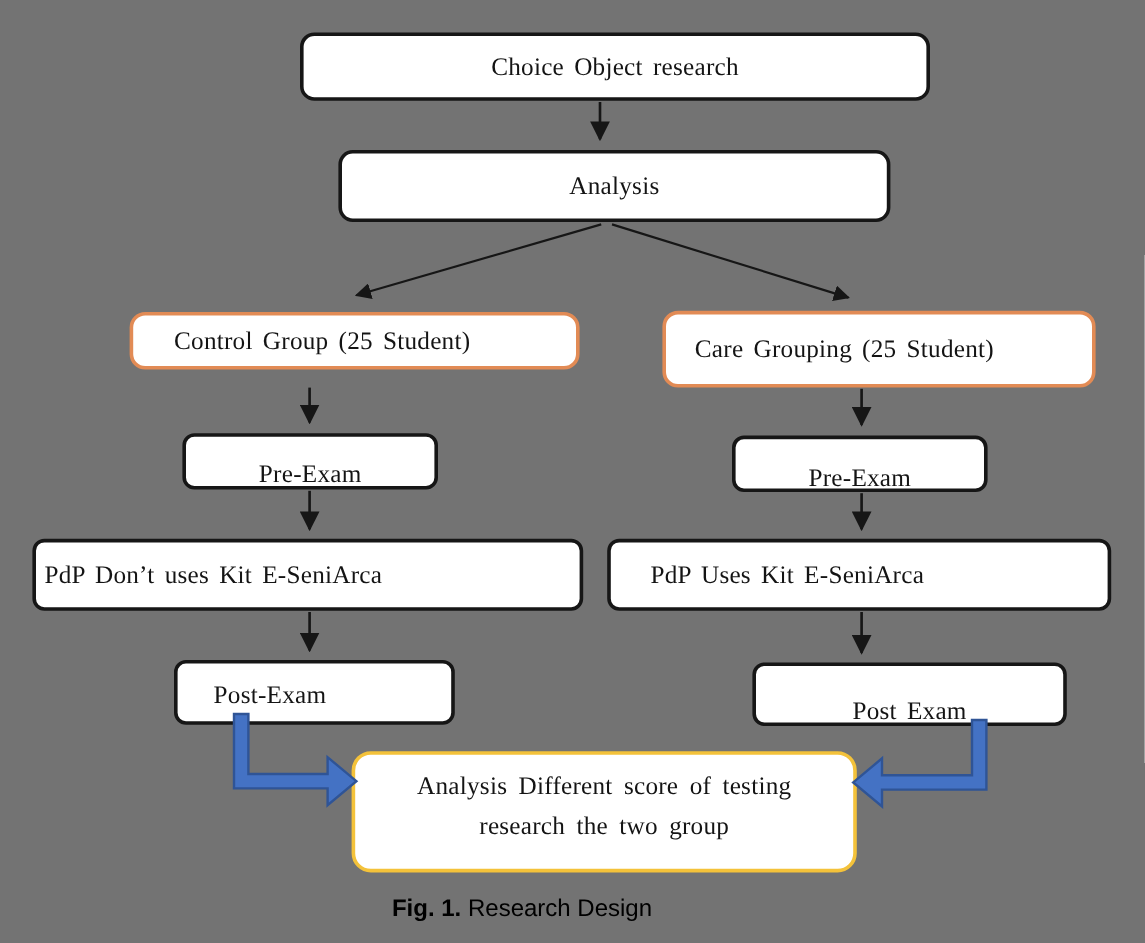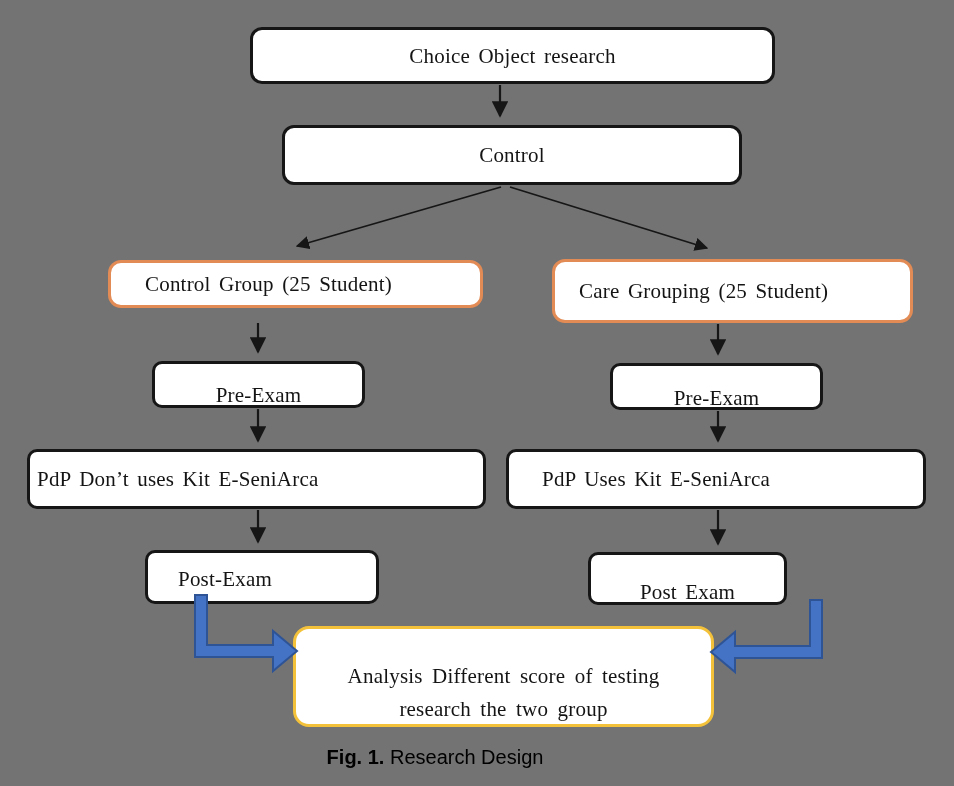--- a/index.html
+++ b/index.html
@@ -27,29 +27,29 @@
   #care .txt{left:24px;}
   #preL {left:152px;top:361px;width:213px;height:47px;}
   #preR {left:610px;top:363px;width:213px;height:47px;}
   #preL .txt{top:19px;text-align:center;}
   #preR .txt{top:20px;text-align:center;}
   #pdpL {left:27px;top:449px;width:459px;height:60px;}
   #pdpR {left:506px;top:449px;width:420px;height:60px;}
   #pdpL .txt{left:7px;}
   #pdpR .txt{left:33px;}
   #postL{left:145px;top:550px;width:234px;height:54px;}
-  #postR{left:588px;top:552px;width:199px;height:53px;}
+  #postR{left:627px;top:552px;width:262px;height:53px;}
   #postL .txt{left:30px;top:50%;transform:translateY(-42%);}
   #postR .txt{top:25px;text-align:center;}
   #analysis{
     left:293px;top:626px;width:421px;height:101px;
     border:3.5px solid var(--gold);border-radius:16px;
   }
   #analysis .txt{position:static;text-align:center;white-space:normal;
-    font-size:21px;line-height:33px;padding-top:31px;word-spacing:4px;}
+    font-size:21px;line-height:33px;padding-top:10px;word-spacing:4px;}
   
   #wires{position:absolute;left:0;top:0;width:954px;height:786px;pointer-events:none;}
   .wire{stroke:var(--ink);stroke-width:2.2;fill:none;}
   .wire.thin{stroke-width:1.8;}
   .bluearrow{fill:var(--blue);stroke:var(--blue-edge);stroke-width:2;stroke-linejoin:miter;}
   
   #caption{
     position:absolute;left:0;top:746px;width:870px;text-align:center;
     font-family:"Liberation Sans", sans-serif;font-size:20px;color:#000;
   }
@@ -58,21 +58,21 @@
 </head>
 <body>
 
 <div id="canvas" style="--ink: #161616; --orange: #e28b55; --gold: #f4c23a; --blue: #4472c4; --blue-edge: #2f5496;">
 
   <div class="node center vcenter" id="choice">
     <div class="txt">Choice Object research</div>
   </div>
 
   <div class="node center vcenter" id="grouping">
-    <div class="txt">Control</div>
+    <div class="txt">Analysis</div>
   </div>
 
   <div class="node vcenter" id="control">
     <div class="txt">Control Group (25 Student)</div>
   </div>
 
   <div class="node vcenter" id="care">
     <div class="txt">Care Grouping (25 Student)</div>
   </div>
 

